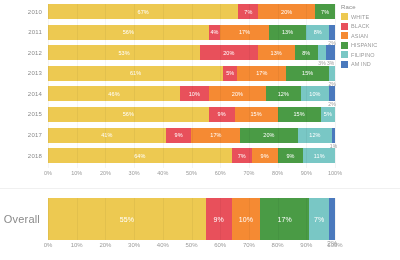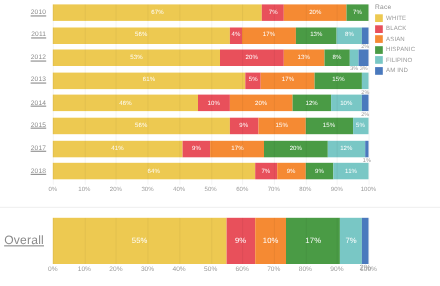--- a/index.html
+++ b/index.html
@@ -28,21 +28,20 @@
 
   .row-label{
     position:absolute;
     right:100%;
     margin-right:6px;
     top:0;
     height:100%;
     display:flex;align-items:center;justify-content:flex-end;
     font-size:6px;color:#8a8a8a;white-space:nowrap;
     letter-spacing:.2px;
-    text-decoration:underline;
   }
   #overall-plot .row-label{
     font-size:11px;color:#8a8a8a;margin-right:8px;
   }
 
   .seg{
     position:relative;
     display:flex;align-items:center;justify-content:center;
     overflow:visible;
     box-sizing:border-box;

